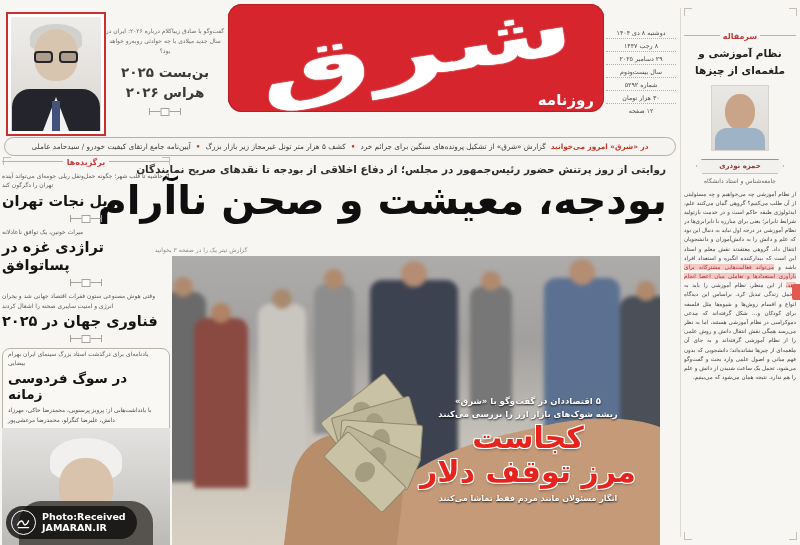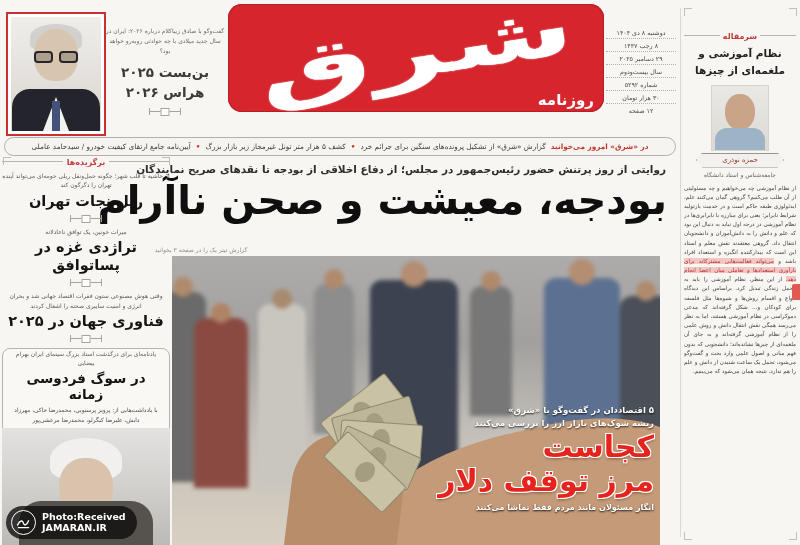--- a/index.html
+++ b/index.html
@@ -57,29 +57,29 @@
   .photo-main{position:absolute;left:172px;top:256px;width:488px;height:289px;overflow:hidden;background:linear-gradient(180deg,#aeacab 0%,#a2a09e 30%,#c4c0b9 62%,#d8d0c2 100%);}
   .crowd{position:absolute;inset:0;filter:blur(2px);}
   .person{position:absolute;border-radius:12px 12px 0 0;}
   .person::before{content:"";position:absolute;left:50%;transform:translateX(-50%);top:-15px;width:20px;height:20px;border-radius:50%;background:var(--skin,#b08a6d);}
   .p-big::before{width:26px;height:26px;top:-19px;}
   .arm{position:absolute;right:-40px;bottom:-46px;width:340px;height:160px;background:#c59a78;border-radius:48% 40% 8px 8px;transform:rotate(-13deg);}
   .hand2{position:absolute;left:118px;bottom:-18px;width:112px;height:128px;background:#b78d6a;border-radius:42% 42% 0 0;transform:rotate(7deg);}
   .bill{position:absolute;width:80px;height:34px;background:#c9c2a4;border:1px solid #8f8970;border-radius:3px;}
   .bill::after{content:"";position:absolute;left:50%;top:50%;width:18px;height:22px;transform:translate(-50%,-50%);border-radius:50%;background:#a49d82;}
   .bill.alt{background:#bdb699;}
-  .photo-overlay{position:absolute;right:6px;top:148px;width:252px;direction:rtl;}
+  .photo-overlay{position:absolute;right:6px;top:139px;width:252px;text-align:center;direction:rtl;}
   .po-kicker{color:#fff;font-size:8.5px;font-weight:bold;line-height:1.55;text-shadow:0 1px 2px rgba(0,0,0,.85);}
   .po-title{font-size:30px;font-weight:800;color:#e6231c;line-height:1.12;white-space:nowrap;
             text-shadow:-1px -1px 0 #fff,1px -1px 0 #fff,-1px 1px 0 #fff,1px 1px 0 #fff,0 2px 3px rgba(0,0,0,.35);}
   .po-sub{margin-top:5px;color:#fff;font-size:8px;font-weight:bold;text-shadow:0 1px 2px rgba(0,0,0,.9);}
   .gutter-caption{position:absolute;left:161px;top:418px;height:124px;writing-mode:vertical-rl;transform:rotate(180deg);font-size:5px;color:#8f8a83;direction:rtl;white-space:nowrap;}
 
   
-  .left-col{position:absolute;left:2px;top:158px;width:168px;text-align:center;direction:rtl;}
+  .left-col{position:absolute;left:2px;top:158px;width:168px;text-align:left;direction:rtl;}
   .section-label{display:flex;align-items:center;gap:4px;color:#c43b3b;font-weight:bold;font-size:8px;margin-bottom:4px;}
   .section-label::before,.section-label::after{content:"";flex:1;height:3px;border-top:1px solid #b9b3aa;}
   .kicker{font-size:6px;color:#5a5a5a;line-height:1.55;}
   .h-title{font-size:14.5px;font-weight:800;color:#141414;margin:2px 0 0;line-height:1.25;}
   .h-box{border:1px solid #b9b3aa;border-radius:8px;padding:0 5px 5px;margin-top:6px;background:#faf8f5;}
   .h-note{font-size:5.8px;color:#4a4a4a;line-height:1.65;margin-top:3px;}
   .h-pages{font-size:5.5px;color:#888;margin-top:3px;}
 
   
   .bphoto{position:absolute;left:2px;top:428px;width:168px;height:117px;background:linear-gradient(180deg,#e3e2e0 0%,#cfcecb 55%,#bbbab7 100%);overflow:hidden;}
@@ -92,21 +92,21 @@
   .jtext{color:#fff;font-weight:bold;font-size:9.5px;line-height:1.15;text-align:left;}
 
   
   .edit-col{position:absolute;left:684px;top:26px;width:112px;height:526px;direction:rtl;text-align:center;}
   .edit-label{display:flex;align-items:center;gap:3px;color:#c43b3b;font-weight:bold;font-size:8px;margin:6px 0 4px;}
   .edit-label::before,.edit-label::after{content:"";flex:1;height:3px;border-top:1px solid #b9b3aa;}
   .edit-title{font-size:10.5px;font-weight:bold;color:#222;line-height:1.6;margin:2px 0 6px;}
   .edit-photo{position:relative;width:56px;height:64px;margin:0 auto;background:linear-gradient(180deg,#eae8e4,#dcd9d4);overflow:hidden;border:1px solid #d8d4cd;}
   .ehead{position:absolute;left:50%;top:8px;transform:translateX(-50%);width:30px;height:36px;border-radius:48%;background:#c9a488;}
   .eshirt{position:absolute;bottom:0;left:50%;transform:translateX(-50%);width:50px;height:22px;background:#9eb3c6;border-radius:12px 12px 0 0;}
-  .edit-name{margin:2px auto 3px;width:86px;border:1px solid #9a958d;padding:2.5px 0;font-size:7px;font-weight:normal;color:#8a3b2e;background:#f3f1ed;clip-path:polygon(7% 0,93% 0,100% 50%,93% 100%,7% 100%,0 50%);}
+  .edit-name{margin:8px auto 3px;width:86px;border:1px solid #9a958d;padding:2.5px 0;font-size:7px;font-weight:bold;color:#8a3b2e;background:#f3f1ed;clip-path:polygon(7% 0,93% 0,100% 50%,93% 100%,7% 100%,0 50%);}
   .edit-role{font-size:6px;color:#666;margin-bottom:6px;}
   .edit-body{font-size:5.6px;line-height:1.64;color:#3f3f3f;text-align:justify;height:352px;overflow:hidden;}
   .hl{background:#f3c7c4;color:#b23230;}
   .bookmark{position:absolute;right:-6px;top:258px;width:10px;height:16px;background:#e05a52;border-radius:2px;}
 </style>
 </head>
 <body>
 
 <div class="page">
 

